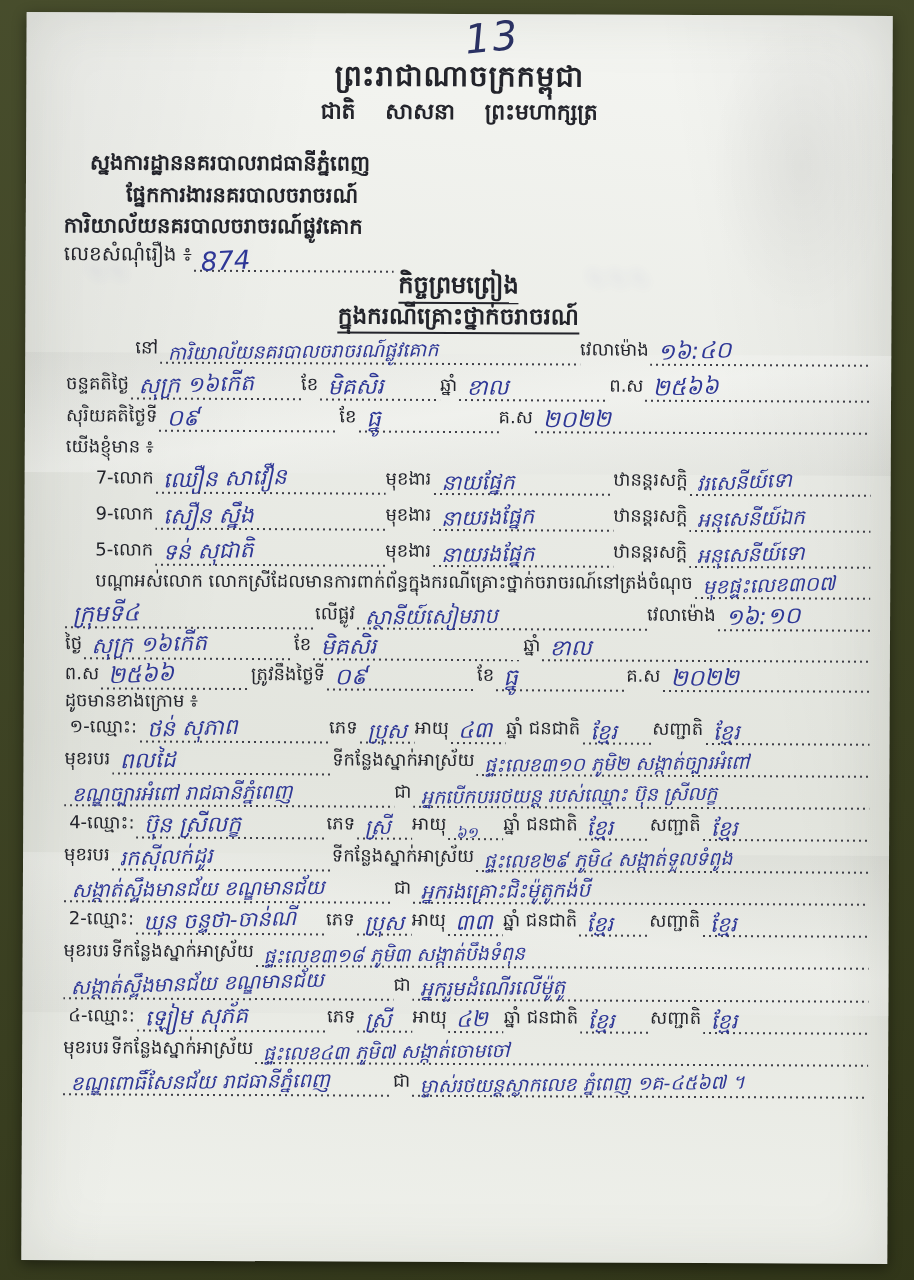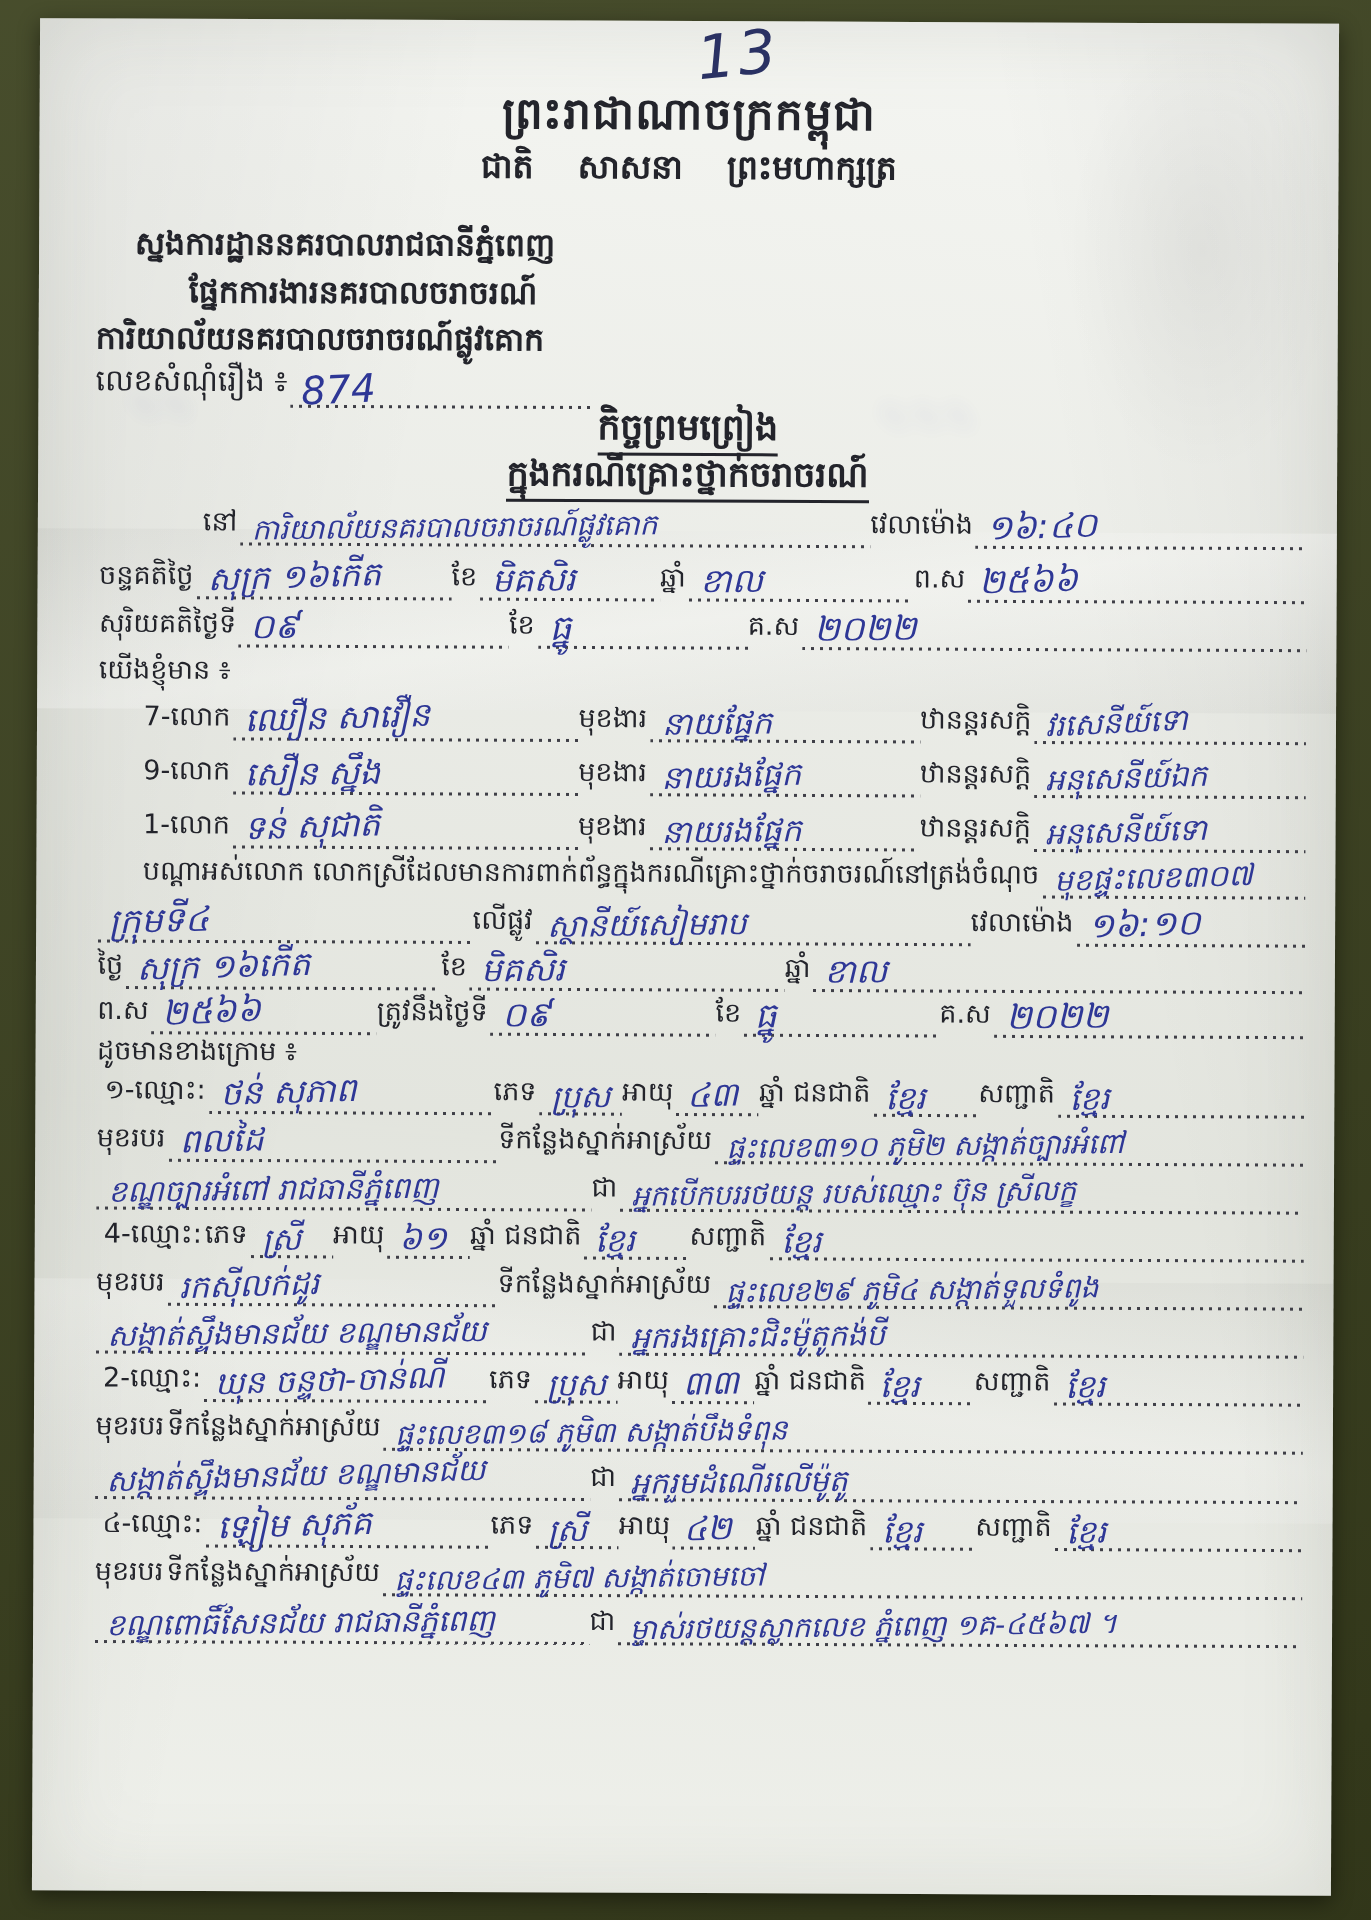--- a/index.html
+++ b/index.html
@@ -149,21 +149,21 @@
           <span class="plabel">មុខងារ</span>
           <span class="dfill" style="flex: 0 1 auto; width: 180px;">
             <span class="hw" style="font-size: 21px; transform: rotate(-2deg);">នាយរងផ្នែក</span>
           </span>
           <span class="plabel">ឋានន្តរសក្តិ</span>
           <span class="dfill">
             <span class="hw" style="font-size: 20px; transform: rotate(-2deg);">អនុសេនីយ៍ឯក</span>
           </span>
         </div>
         <div class="frow" style="top: 523px; left: 71px; right: 20px;">
-          <span class="plabel">1-លោក</span>
+          <span class="plabel">5-លោក</span>
           <span class="dfill" style="flex: 0 1 auto; width: 230px;">
             <span class="hw" style="font-size: 22px; transform: rotate(-2deg);">ទន់ សុជាតិ</span>
           </span>
           <span class="plabel">មុខងារ</span>
           <span class="dfill" style="flex: 0 1 auto; width: 180px;">
             <span class="hw" style="font-size: 21px; transform: rotate(-1deg);">នាយរងផ្នែក</span>
           </span>
           <span class="plabel">ឋានន្តរសក្តិ</span>
           <span class="dfill">
             <span class="hw" style="font-size: 20px; transform: rotate(-2deg);">អនុសេនីយ៍ទោ</span>
@@ -259,27 +259,30 @@
           <span class="dfill" style="flex: 0 1 auto; width: 330px;">
             <span class="hw" style="font-size: 20px; transform: rotate(-1deg);">ខណ្ឌច្បារអំពៅ រាជធានីភ្នំពេញ</span>
           </span>
           <span class="plabel">ជា</span>
           <span class="dfill">
             <span class="hw" style="font-size: 19px; transform: rotate(-1deg);">អ្នកបើកបររថយន្ត របស់ឈ្មោះ ប៊ុន ស្រីលក្ខ</span>
           </span>
         </div>
         <div class="frow" style="top: 796px; left: 46px; right: 20px;">
           <span class="plabel">4-ឈ្មោះ:</span>
+          <span class="dfill" style="flex: 0 1 auto; width: 190px;">
+            <span class="hw" style="font-size: 22px; transform: rotate(-1deg);">ប៊ុន ស្រីលក្ខ</span>
+          </span>
           <span class="plabel">ភេទ</span>
           <span class="dfill" style="flex: 0 1 auto; width: 55px;">
             <span class="hw" style="font-size: 21px; transform: rotate(-2deg);">ស្រី</span>
           </span>
           <span class="plabel">អាយុ</span>
           <span class="dfill" style="flex: 0 1 auto; width: 55px;">
-            <span class="hw" style="font-size: 22px; transform: rotate(-1deg);">៦១</span>
+            <span class="hw" style="font-size: 15px; transform: rotate(-1deg);">៦១</span>
           </span>
           <span class="plabel">ឆ្នាំ ជនជាតិ</span>
           <span class="dfill" style="flex: 0 1 auto; width: 70px;">
             <span class="hw" style="font-size: 21px; transform: rotate(-2deg);">ខ្មែរ</span>
           </span>
           <span class="plabel">សញ្ជាតិ</span>
           <span class="dfill">
             <span class="hw" style="font-size: 21px; transform: rotate(-1deg);">ខ្មែរ</span>
           </span>
         </div>

